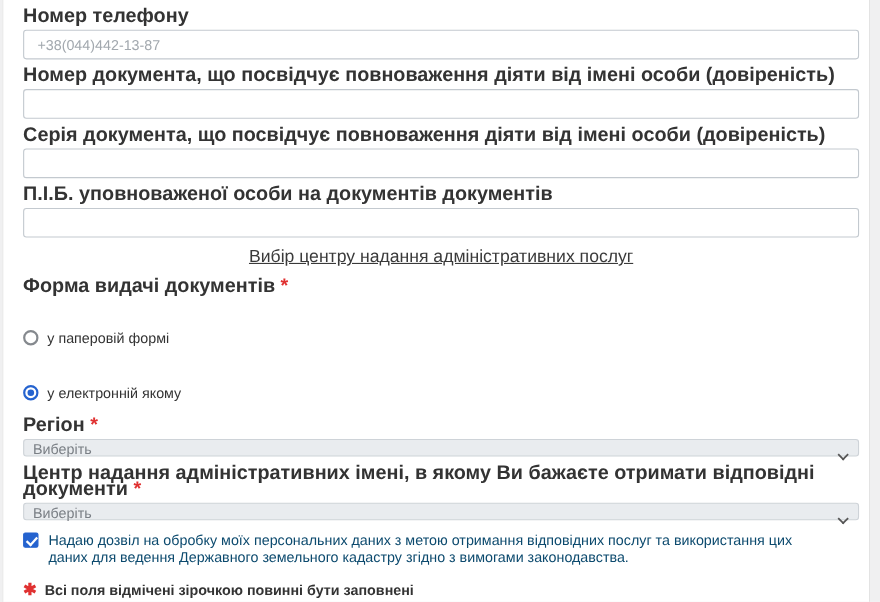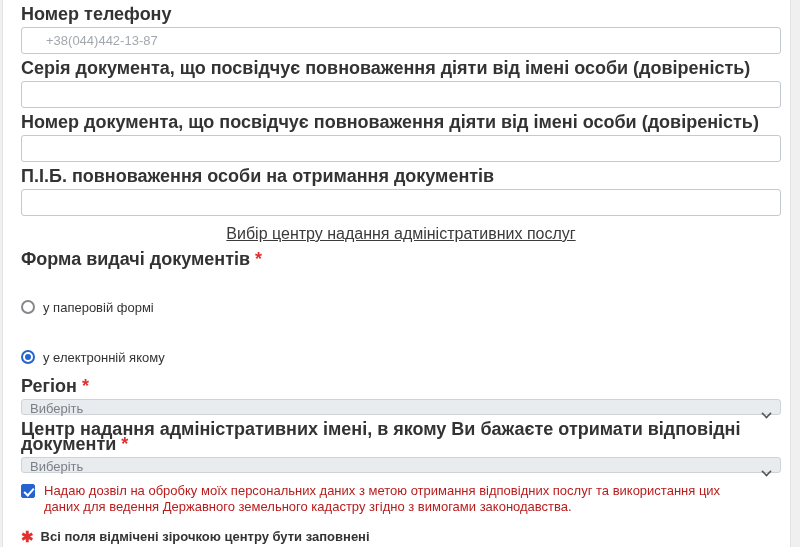--- a/index.html
+++ b/index.html
@@ -27,21 +27,21 @@
     font-size: 18px;
     line-height: 15px;
     color: #333;
     margin-bottom: 5px;
   }
   .req { color: #e03131; font-weight: bold; }
   .text-input {
     display: block;
     width: 100%;
     height: 27px;
-    padding: 4px 24px;
+    padding: 4px 12px;
     font-family: "Liberation Sans", sans-serif;
     font-size: 13px;
     color: #333;
     background: #fff;
     border: 1px solid #c3c9cf;
     border-radius: 3px;
     outline: none;
   }
   .text-input::placeholder { color: #a2a8ae; }
   .section-title {
@@ -128,21 +128,21 @@
     position: absolute;
     left: 4px; top: 1px;
     width: 4px; height: 8px;
     border-right: 2px solid #fff;
     border-bottom: 2px solid #fff;
     transform: rotate(42deg);
   }
   .consent-text {
     font-size: 13px;
     line-height: 16px;
-    color: #b91c1c;
+    color: #0c4a6e;
     max-width: 700px;
   }
   .note-row {
     display: flex;
     align-items: center;
     margin: 0 0 6px 0;
   }
   .note-asterisk {
     color: #e03131;
     font-size: 15px;
@@ -177,31 +177,31 @@
 
 <div class="panel">
   <div class="content">
 
     <div class="form-group">
       <label class="field-label">Номер телефону</label>
       <input class="text-input" type="text" placeholder="+38(044)442-13-87" style="">
     </div>
 
     <div class="form-group">
+      <label class="field-label">Номер документа, що посвідчує повноваження діяти від імені особи (довіреність)</label>
+      <input class="text-input" type="text" style="">
+    </div>
+
+    <div class="form-group">
       <label class="field-label">Серія документа, що посвідчує повноваження діяти від імені особи (довіреність)</label>
       <input class="text-input" type="text" style="">
     </div>
 
     <div class="form-group">
-      <label class="field-label">Номер документа, що посвідчує повноваження діяти від імені особи (довіреність)</label>
-      <input class="text-input" type="text" style="">
-    </div>
-
-    <div class="form-group">
-      <label class="field-label">П.І.Б. повноваження особи на отримання документів</label>
+      <label class="field-label">П.І.Б. уповноваженої особи на документів документів</label>
       <input class="text-input" type="text" style="">
     </div>
 
     <h2 class="section-title">Вибір центру надання адміністративних послуг</h2>
 
     <div class="form-group">
       <label class="field-label"><span>Форма видачі документів</span> <span class="req">*</span></label>
       <div class="radios">
         <div class="radio-row">
           <span class="radio-icon"></span>
@@ -230,21 +230,21 @@
       </div>
     </div>
 
     <div class="consent-row">
       <span class="checkbox-icon"></span>
       <div class="consent-text">Надаю дозвіл на обробку моїх персональних даних з метою отримання відповідних послуг та використання цих даних для ведення Державного земельного кадастру згідно з вимогами законодавства.</div>
     </div>
 
     <div class="note-row">
       <span class="note-asterisk">✱</span>
-      <span class="note-text">Всі поля відмічені зірочкою центру бути заповнені</span>
+      <span class="note-text">Всі поля відмічені зірочкою повинні бути заповнені</span>
     </div>
 
   </div>
 
   <hr class="footer-divider">
 
   <div class="footer">
     <button class="submit-btn">Відправити</button>
   </div>
 </div>

